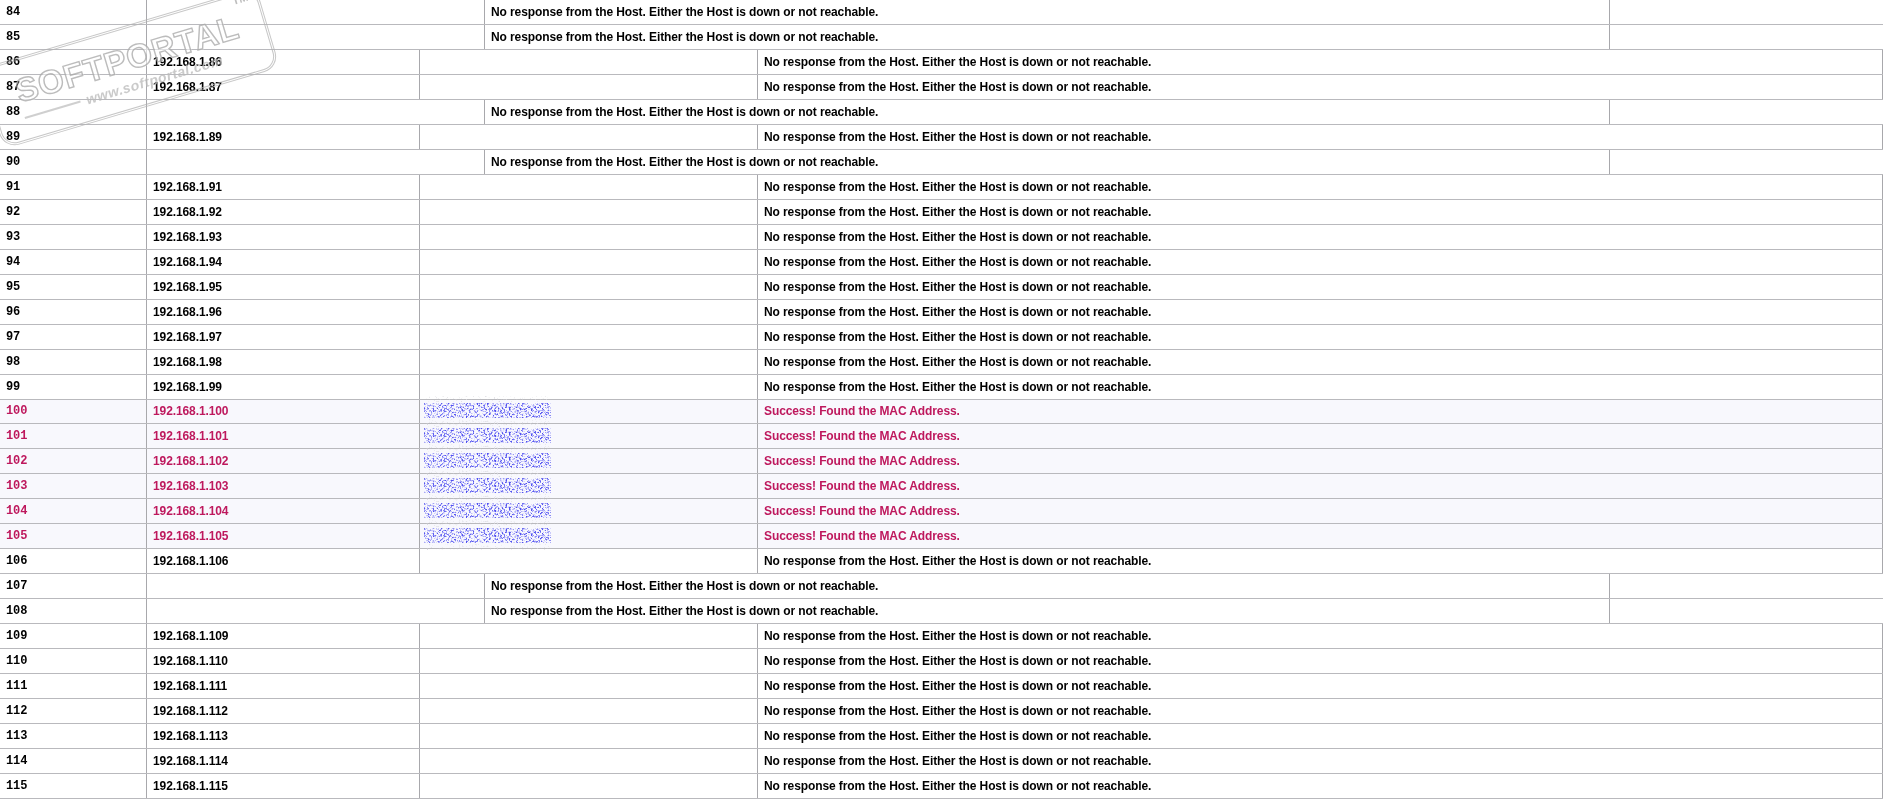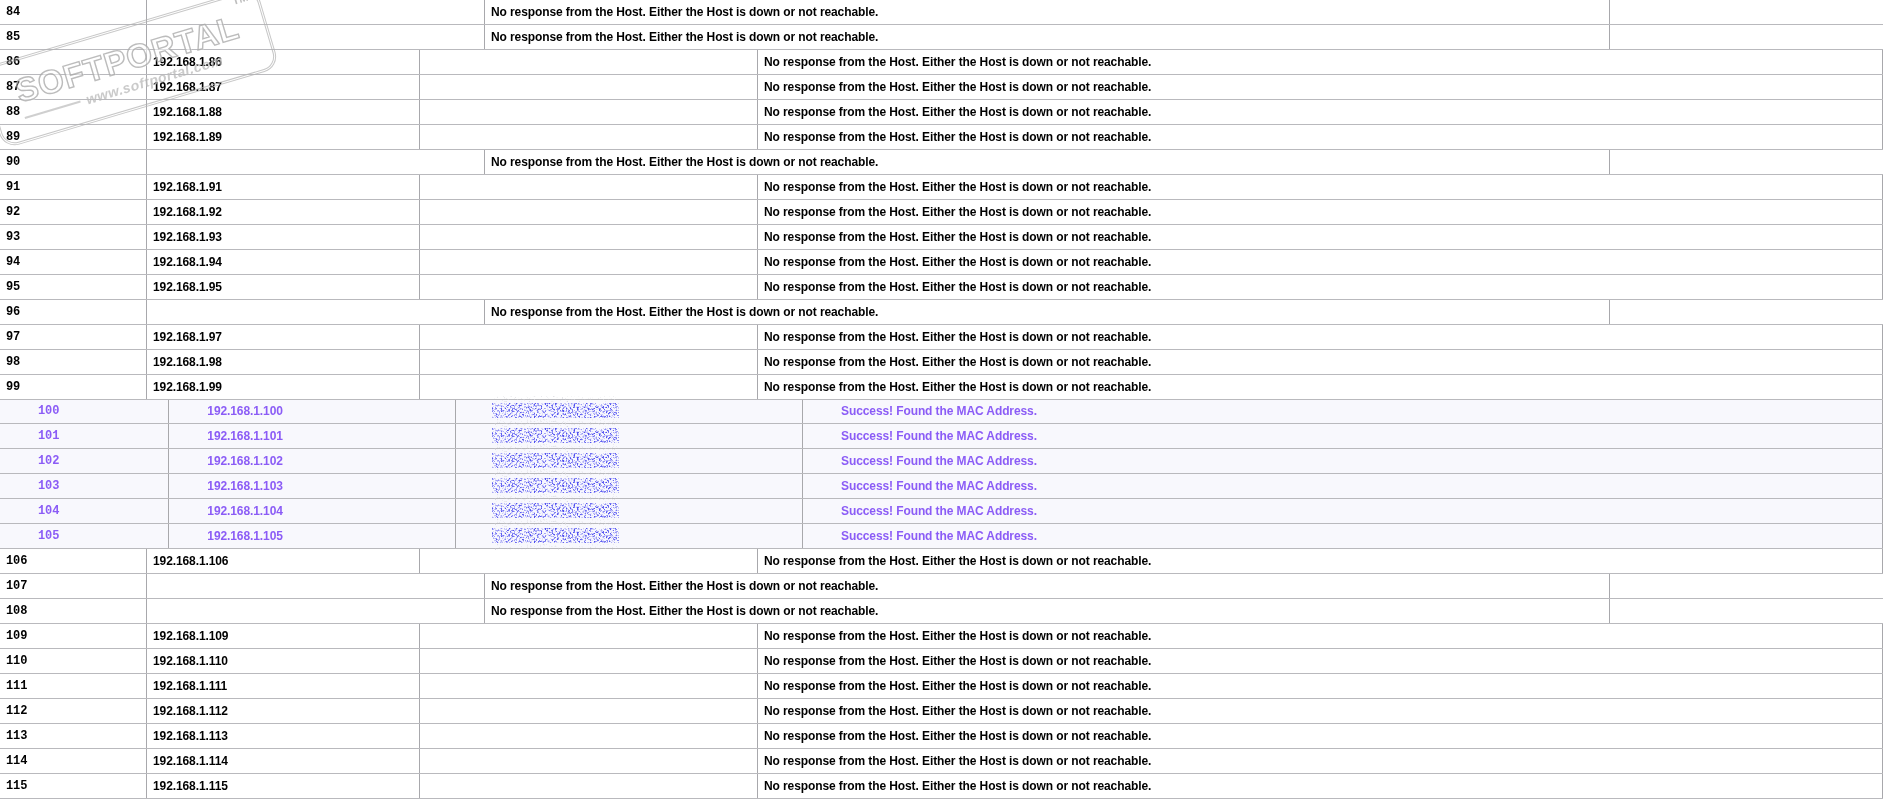--- a/index.html
+++ b/index.html
@@ -9,21 +9,21 @@
     position:relative;
   }
   .table{
     width:1883px;position:absolute;left:0;top:0;
   }
   .row{
     display:flex;height:24.97px;box-sizing:border-box;
     border-bottom:1px solid #b9b9bd;background:#ffffff;
   }
   .row.success{background:#f8f8fd;}
-  .row.success .cell{color:#8b5cf6;margin-left:32px;}
+  .row.success .cell{color:#be185d;}
   .cell{
     box-sizing:border-box;display:flex;align-items:center;
     border-right:1px solid #a8a8ac;padding-left:6px;overflow:hidden;
     white-space:nowrap;letter-spacing:-0.1px;
   }
   .c1{width:147px;font-family:Liberation Mono, monospace;}
   .c2{width:273px;}
   .c3{width:338px;overflow:visible;padding-left:4px;position:relative;}
   .c4{width:1125px;text-align:right;}
   .mac-noise{position:relative;z-index:2;display:block;}
@@ -94,21 +94,20 @@
     <div class="cell c4">No response from the Host. Either the Host is down or not reachable.</div>
   </div>
     <div class="row">
     <div class="cell c1">87</div>
     <div class="cell c2">192.168.1.87</div>
     <div class="cell c3"></div>
     <div class="cell c4">No response from the Host. Either the Host is down or not reachable.</div>
   </div>
     <div class="row">
     <div class="cell c1">88</div>
-    <div class="cell c2">192.168.1.88</div>
     <div class="cell c3"></div>
     <div class="cell c4">No response from the Host. Either the Host is down or not reachable.</div>
   </div>
     <div class="row">
     <div class="cell c1">89</div>
     <div class="cell c2">192.168.1.89</div>
     <div class="cell c3"></div>
     <div class="cell c4">No response from the Host. Either the Host is down or not reachable.</div>
   </div>
     <div class="row">
@@ -141,20 +140,21 @@
     <div class="cell c4">No response from the Host. Either the Host is down or not reachable.</div>
   </div>
     <div class="row">
     <div class="cell c1">95</div>
     <div class="cell c2">192.168.1.95</div>
     <div class="cell c3"></div>
     <div class="cell c4">No response from the Host. Either the Host is down or not reachable.</div>
   </div>
     <div class="row">
     <div class="cell c1">96</div>
+    <div class="cell c2">192.168.1.96</div>
     <div class="cell c3"></div>
     <div class="cell c4">No response from the Host. Either the Host is down or not reachable.</div>
   </div>
     <div class="row">
     <div class="cell c1">97</div>
     <div class="cell c2">192.168.1.97</div>
     <div class="cell c3"></div>
     <div class="cell c4">No response from the Host. Either the Host is down or not reachable.</div>
   </div>
     <div class="row">

